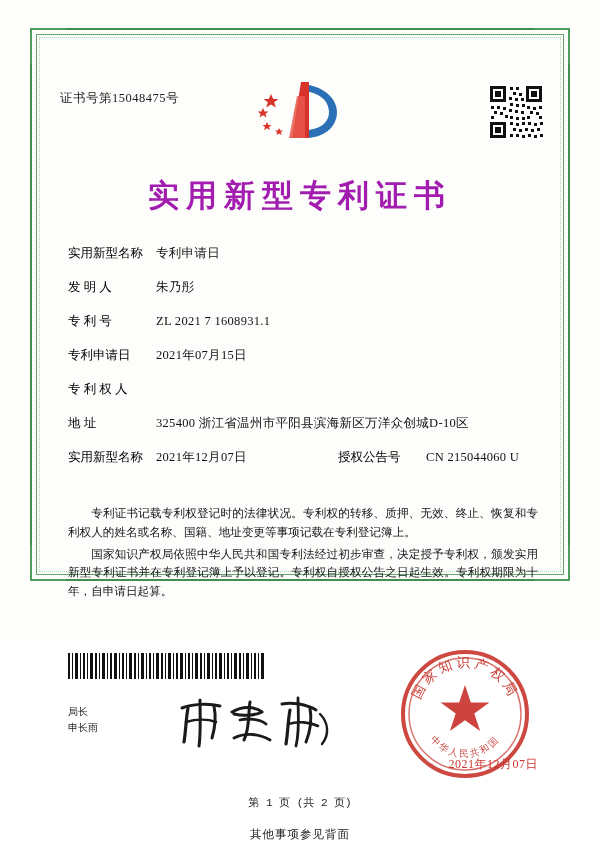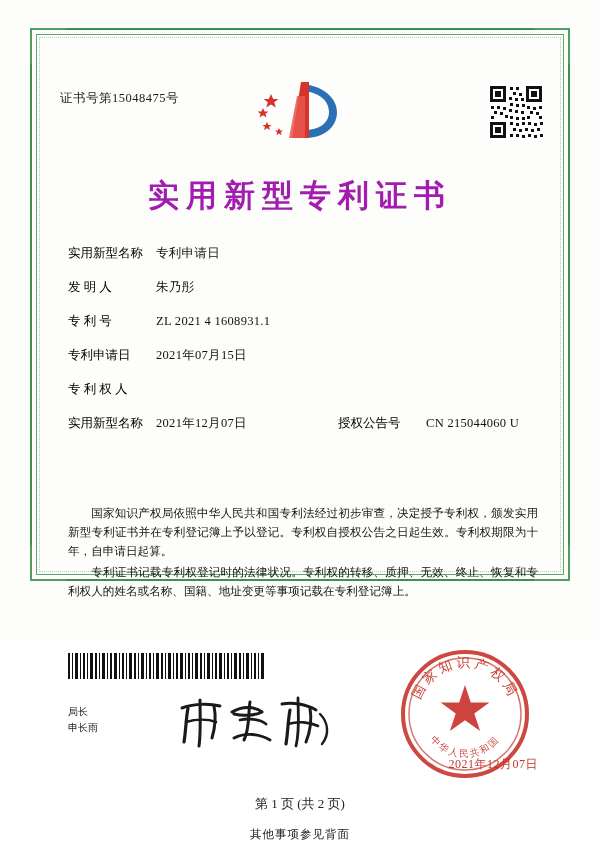--- a/index.html
+++ b/index.html
@@ -193,22 +193,23 @@
     letter-spacing: .5px;
     font-family: "Liberation Serif", serif;
   }
 
   
   .page-num {
     position: absolute;
     left: 0; right: 0;
     top: 795px;
     text-align: center;
-    font-size: 13px;
+    font-size: 11px;
     color: #222;
+    font-family: Liberation Mono, monospace;
   }
   .footnote {
     position: absolute;
     left: 0; right: 0;
     top: 827px;
     text-align: center;
     font-size: 11.5px;
     color: #222;
     letter-spacing: 1px;
   }
@@ -305,40 +306,44 @@
     <div class="row">
       <div class="lbl">实用新型名称</div>
       <div class="val">专利申请日</div>
     </div>
     <div class="row">
       <div class="lbl">发 明 人</div>
       <div class="val">朱乃彤</div>
     </div>
     <div class="row">
       <div class="lbl">专 利 号</div>
-      <div class="val">ZL 2021 4 1608931.1</div>
+      <div class="val">ZL 2021 7 1608931.1</div>
     </div>
     <div class="row">
       <div class="lbl">专利申请日</div>
       <div class="val">2021年07月15日</div>
     </div>
     <div class="row">
       <div class="lbl">专 利 权 人</div>
+    </div>
+    <div class="row">
+      <div class="lbl">地 址</div>
+      <div class="val">325400 浙江省温州市平阳县滨海新区万洋众创城D-10区</div>
     </div>
     <div class="row dual">
       <div class="lbl">实用新型名称</div>
       <div class="val val1">2021年12月07日</div>
       <div class="lbl lbl2">授权公告号</div>
       <div class="val val2">CN 215044060 U</div>
     </div>
   </div>
 
   <div class="paras">
+    <div class="para">专利证书记载专利权登记时的法律状况。专利权的转移、质押、无效、终止、恢复和专利权人的姓名或名称、国籍、地址变更等事项记载在专利登记簿上。</div>
     <div class="para">国家知识产权局依照中华人民共和国专利法经过初步审查，决定授予专利权，颁发实用新型专利证书并在专利登记簿上予以登记。专利权自授权公告之日起生效。专利权期限为十年，自申请日起算。</div>
-    <div class="para">专利证书记载专利权登记时的法律状况。专利权的转移、质押、无效、终止、恢复和专利权人的姓名或名称、国籍、地址变更等事项记载在专利登记簿上。</div>
   </div>
 
   <svg class="barcode" viewBox="0 0 196 26" preserveAspectRatio="none">
     <g fill="#111">
       <rect x="0" y="0" width="2" height="26"></rect>
         <rect x="4" y="0" width="1" height="26"></rect>
       <rect x="7" y="0" width="3" height="26"></rect>
         <rect x="12" y="0" width="1" height="26"></rect>
       <rect x="15" y="0" width="2" height="26"></rect>
         <rect x="19" y="0" width="1" height="26"></rect>

